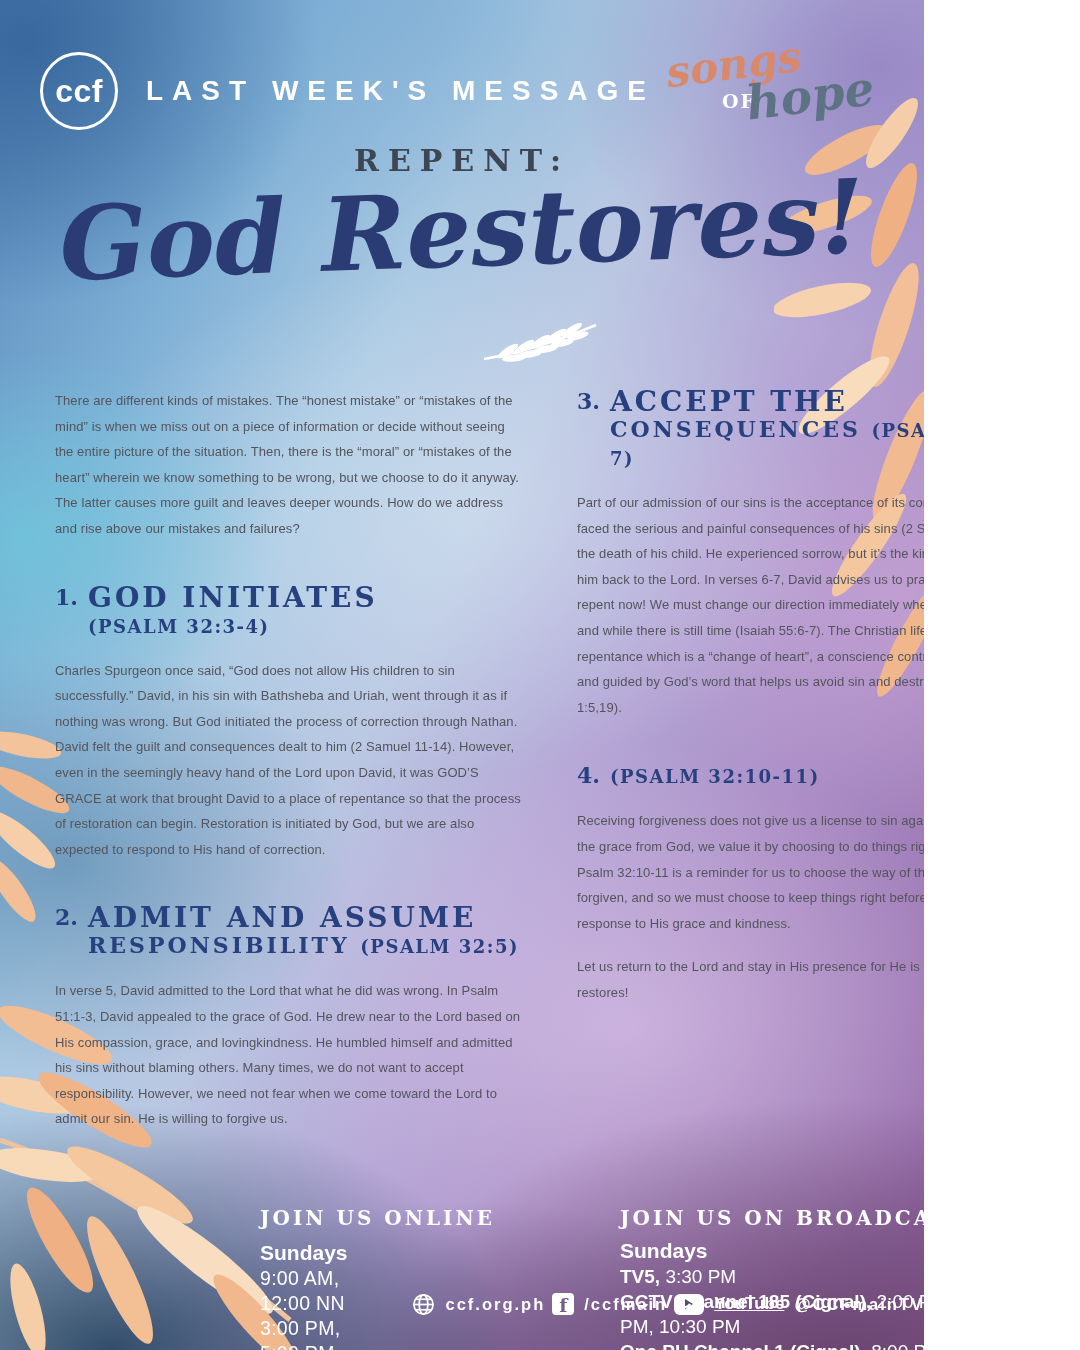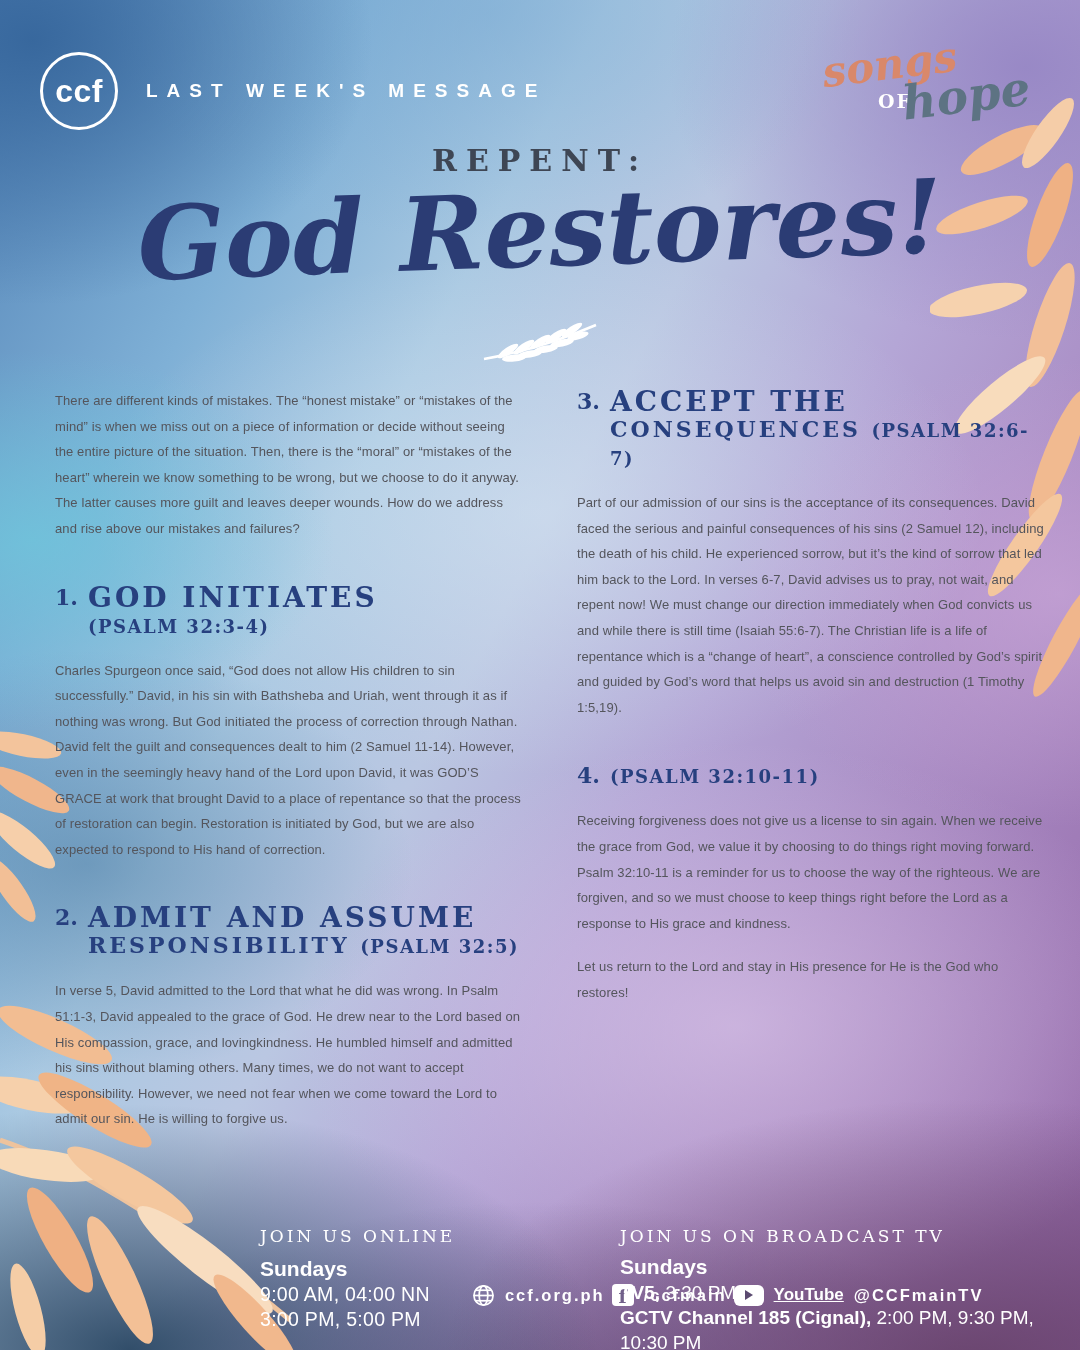--- a/index.html
+++ b/index.html
@@ -1,18 +1,18 @@
 <!DOCTYPE html>
 <html><head>
 <meta charset="utf-8">
 <style>
   html,body{margin:0;padding:0;}
   body{font-family:"Liberation Sans",sans-serif;}
   .poster{
-    position:relative;width:1080px;height:1350px;overflow:hidden;
+    position:relative;width:924px;height:1350px;overflow:hidden;
     background-image:
       radial-gradient(ellipse 62% 26% at 12% 100%, rgba(38,68,96,.92), rgba(38,68,96,0) 70%),
       radial-gradient(ellipse 70% 28% at 90% 101%, rgba(98,62,100,.85), rgba(98,62,100,0) 70%),
       radial-gradient(ellipse 55% 20% at 50% 104%, rgba(70,52,92,.55), rgba(70,52,92,0) 75%),
       radial-gradient(ellipse 45% 28% at 3% 3%, rgba(52,100,154,.9), rgba(52,100,154,0) 70%),
       radial-gradient(ellipse 50% 24% at 45% 1%, rgba(125,172,212,.55), rgba(125,172,212,0) 70%),
       radial-gradient(ellipse 46% 28% at 95% 5%, rgba(150,134,196,.92), rgba(150,134,196,0) 72%),
       radial-gradient(ellipse 40% 20% at 3% 40%, rgba(110,198,220,.78), rgba(110,198,220,0) 70%),
       radial-gradient(ellipse 42% 22% at 8% 64%, rgba(70,120,160,.55), rgba(70,120,160,0) 72%),
       radial-gradient(ellipse 55% 26% at 50% 38%, rgba(218,234,245,.5), rgba(218,234,245,0) 75%),
@@ -21,21 +21,21 @@
       linear-gradient(118deg,#5585b8 0%,#7fb0d6 20%,#aac9e2 34%,#bac7e2 46%,#b4a6d6 60%,#a98cc4 74%,#9d77b4 88%,#8f62a2 100%);
   }
   .deco{position:absolute;z-index:0;pointer-events:none;}
   .content{position:absolute;inset:0;z-index:1;}
 
   
   .header{position:absolute;top:52px;left:40px;display:flex;align-items:center;gap:28px;}
   .ccf-circle{width:72px;height:72px;border:3.5px solid #fff;border-radius:50%;
     display:flex;align-items:center;justify-content:center;}
   .ccf-circle span{color:#fff;font-weight:bold;font-size:32px;letter-spacing:.5px;}
-  .msg-label{color:#fff;font-weight:bold;font-size:19px;letter-spacing:9px;}
+  .msg-label{color:#fff;font-weight:bold;font-size:28px;letter-spacing:9px;}
 
   
   .soh{position:absolute;top:38px;right:58px;width:200px;height:105px;}
   .soh .songs{position:absolute;left:0;top:2px;font-family:"DejaVu Serif",serif;font-style:italic;
     font-weight:bold;font-size:42px;color:#d9886a;transform:rotate(-7deg);}
   .soh .of{position:absolute;left:56px;top:52px;font-family:"DejaVu Serif",serif;font-weight:bold;
     font-size:19px;letter-spacing:2px;color:#fff;}
   .soh .hope{position:absolute;left:80px;top:30px;font-family:"DejaVu Serif",serif;font-style:italic;
     font-weight:bold;font-size:47px;color:#5d7383;transform:rotate(-7deg);}
 
@@ -58,22 +58,22 @@
   .sec-h .num{grid-column:1;font-size:22px;}
   .sec-h .hl1{grid-column:2;font-size:28px;letter-spacing:3px;line-height:28px;}
   .sec-h .hl2{grid-column:2;font-size:22px;letter-spacing:3px;line-height:27px;}
   .sec-h .psalm{font-size:18px;letter-spacing:1.5px;}
   .sec .body-p{margin-top:18px;}
   .closing{margin-top:26px;}
 
   
   .footer-online{position:absolute;left:260px;top:1206px;}
   .footer-broadcast{position:absolute;left:620px;top:1206px;}
-  .f-head{font-family:"DejaVu Serif",serif;font-weight:normal;font-size:17px;
-    letter-spacing:3px;color:#fff;white-space:nowrap;margin-top:20px;}
+  .f-head{font-family:"DejaVu Serif",serif;font-weight:bold;font-size:20px;
+    letter-spacing:3px;color:#fff;white-space:nowrap;}
   .f-cols{display:flex;gap:42px;margin-top:10px;}
   .f-day{color:#fff;font-weight:bold;font-size:21px;line-height:26px;}
   .f-time{color:#fff;font-size:19.5px;line-height:25px;letter-spacing:.3px;}
   .f-links{display:flex;flex-direction:row;gap:7px;margin-top:2px;}
   .f-link{display:flex;align-items:center;gap:10px;color:#fff;}
   .f-link .txt{font-size:16.5px;font-weight:bold;letter-spacing:2px;}
   .fb-box{width:22px;height:22px;background:#fff;border-radius:4px;display:flex;
     align-items:flex-end;justify-content:center;overflow:hidden;}
   .fb-box b{font-family:"DejaVu Serif",serif;font-size:19px;line-height:19px;color:#71608a;}
   .yt-box{width:30px;height:21px;background:#fff;border-radius:6px;display:flex;
@@ -205,21 +205,21 @@
           <p class="body-p closing">Let us return to the Lord and stay in His presence for He is the God who restores!</p>
         </div>
       </div>
     </div>
 
     <div class="footer-online">
       <div class="f-head">JOIN US ONLINE</div>
       <div class="f-cols">
         <div>
           <div class="f-day">Sundays</div>
-          <div class="f-time">9:00 AM, 04:00 NN</div>
+          <div class="f-time">9:00 AM, 12:00 NN</div>
           <div class="f-time">3:00 PM, 5:00 PM</div>
         </div>
         <div class="f-links">
           <div class="f-link">
             <svg width="23" height="23" viewBox="0 0 24 24">
               <g fill="none" stroke="#fff" stroke-width="1.8">
                 <circle cx="12" cy="12" r="10"></circle>
                 <ellipse cx="12" cy="12" rx="4.5" ry="10"></ellipse>
                 <line x1="2" y1="12" x2="22" y2="12"></line>
                 <line x1="3.5" y1="6.5" x2="20.5" y2="6.5"></line>

